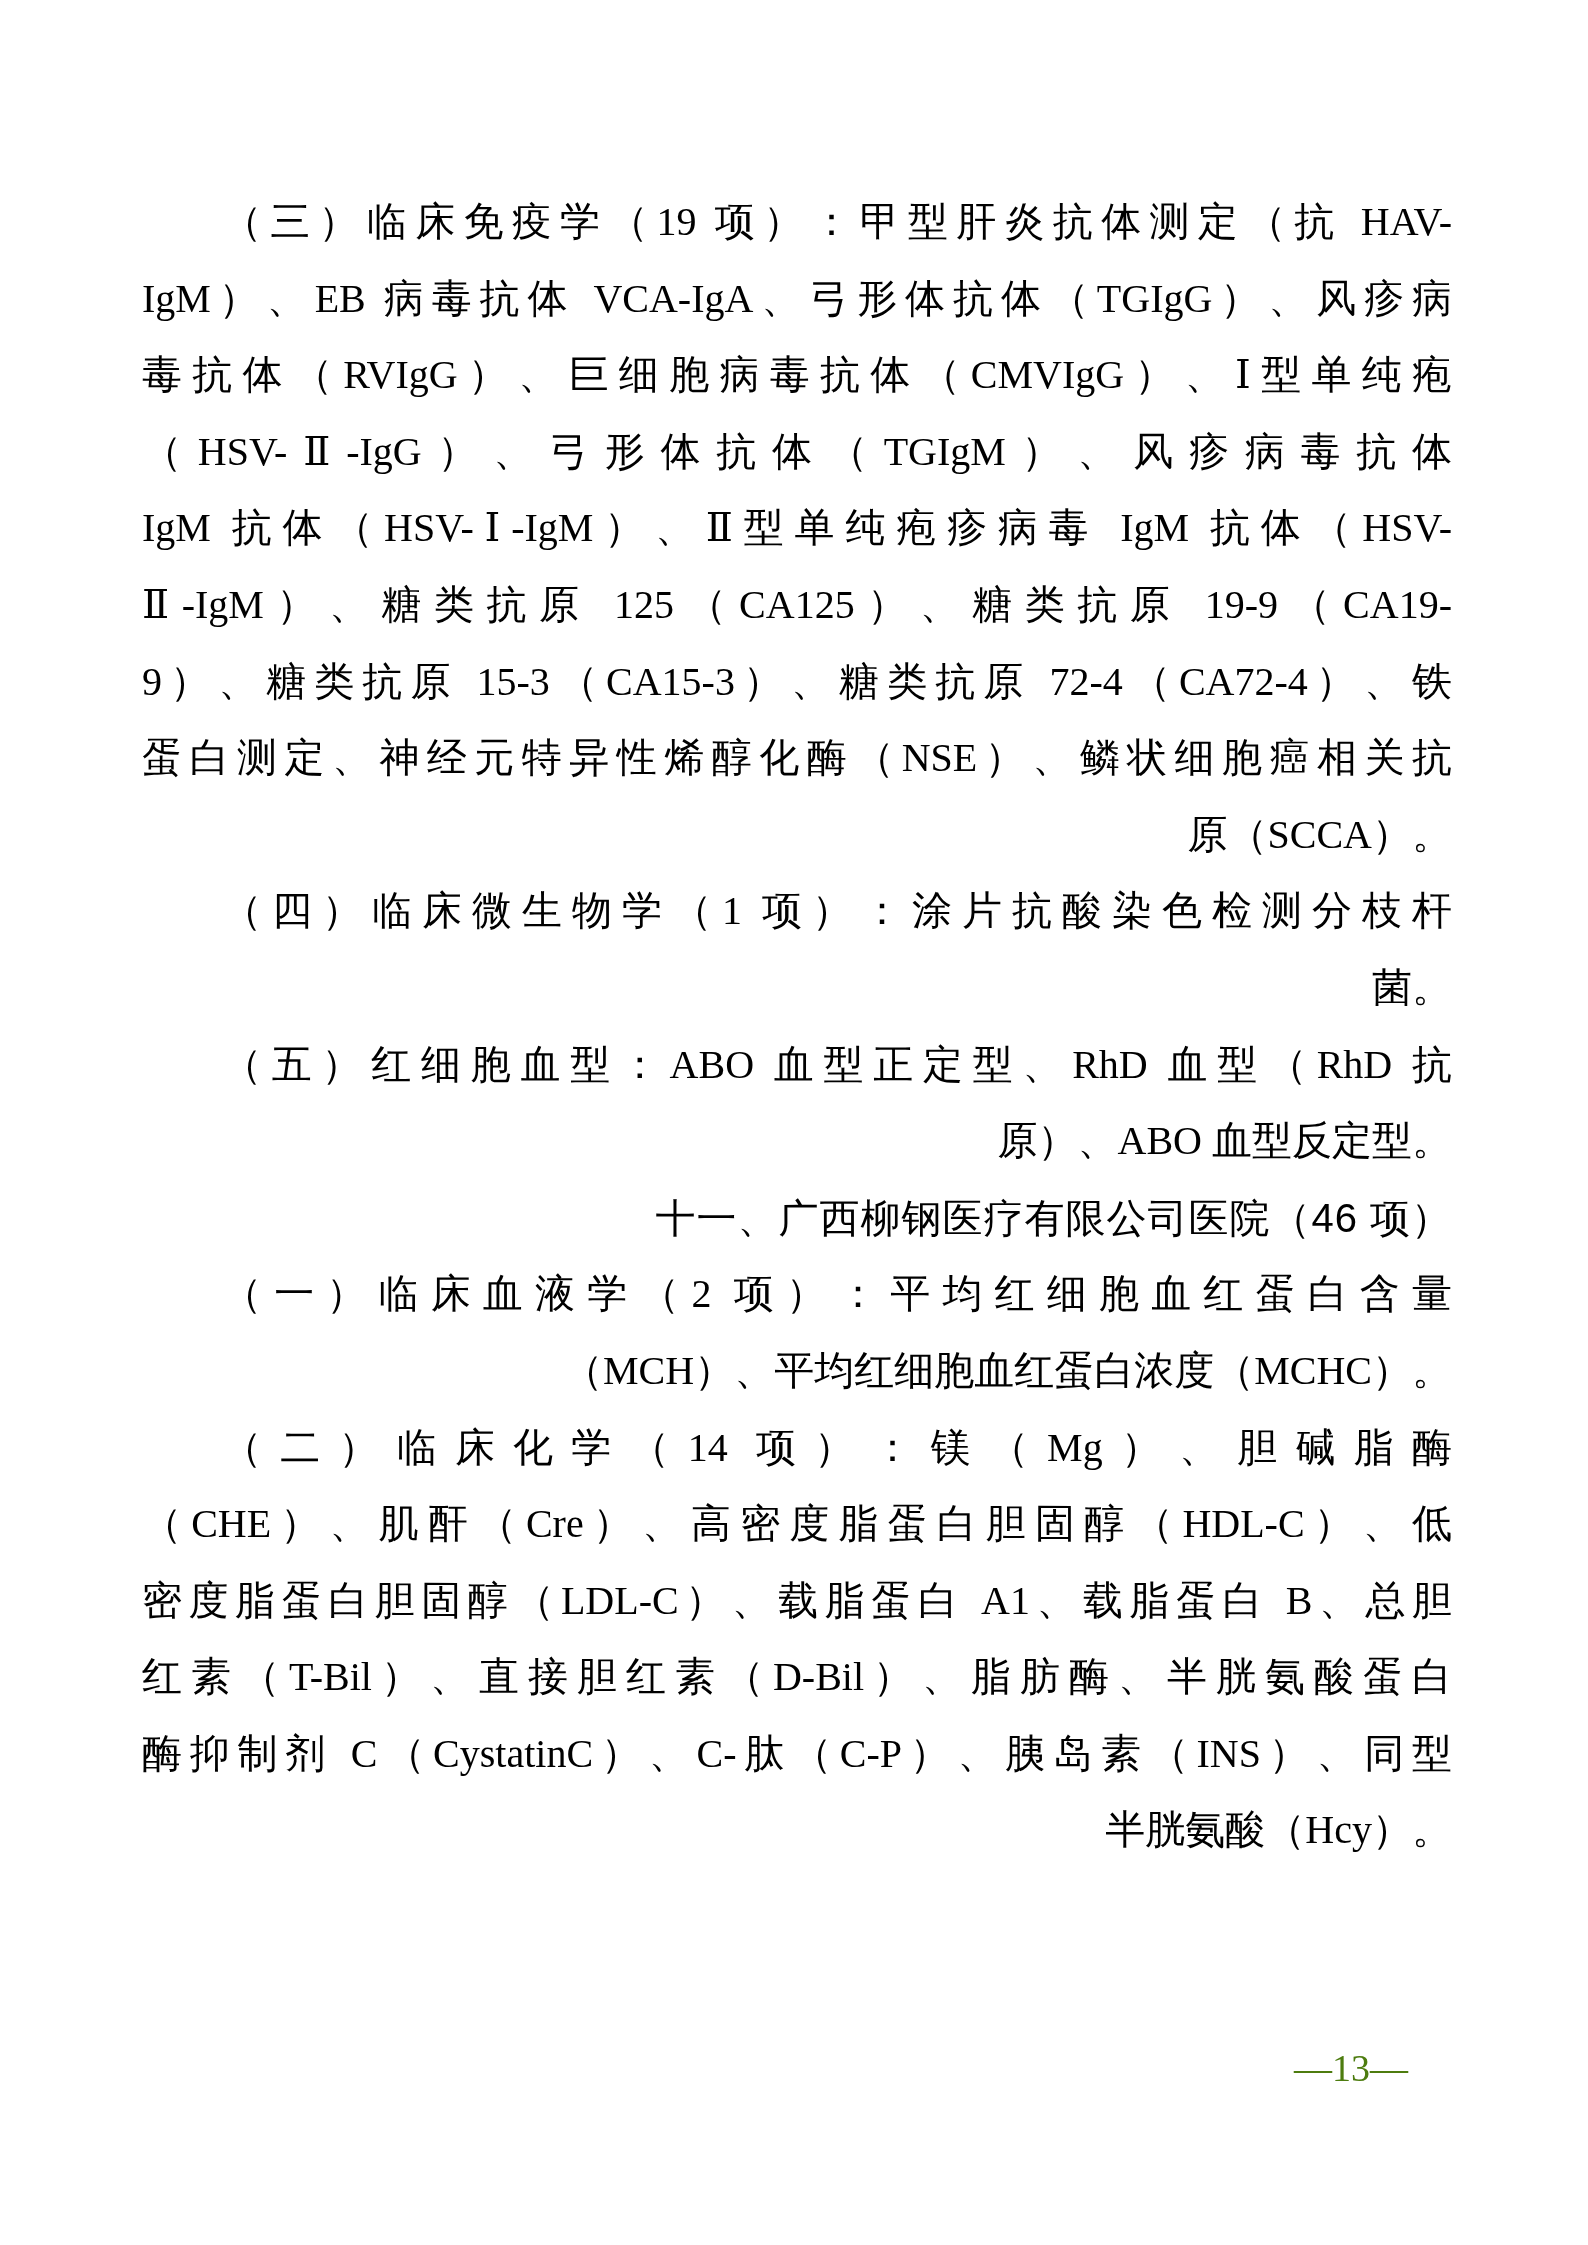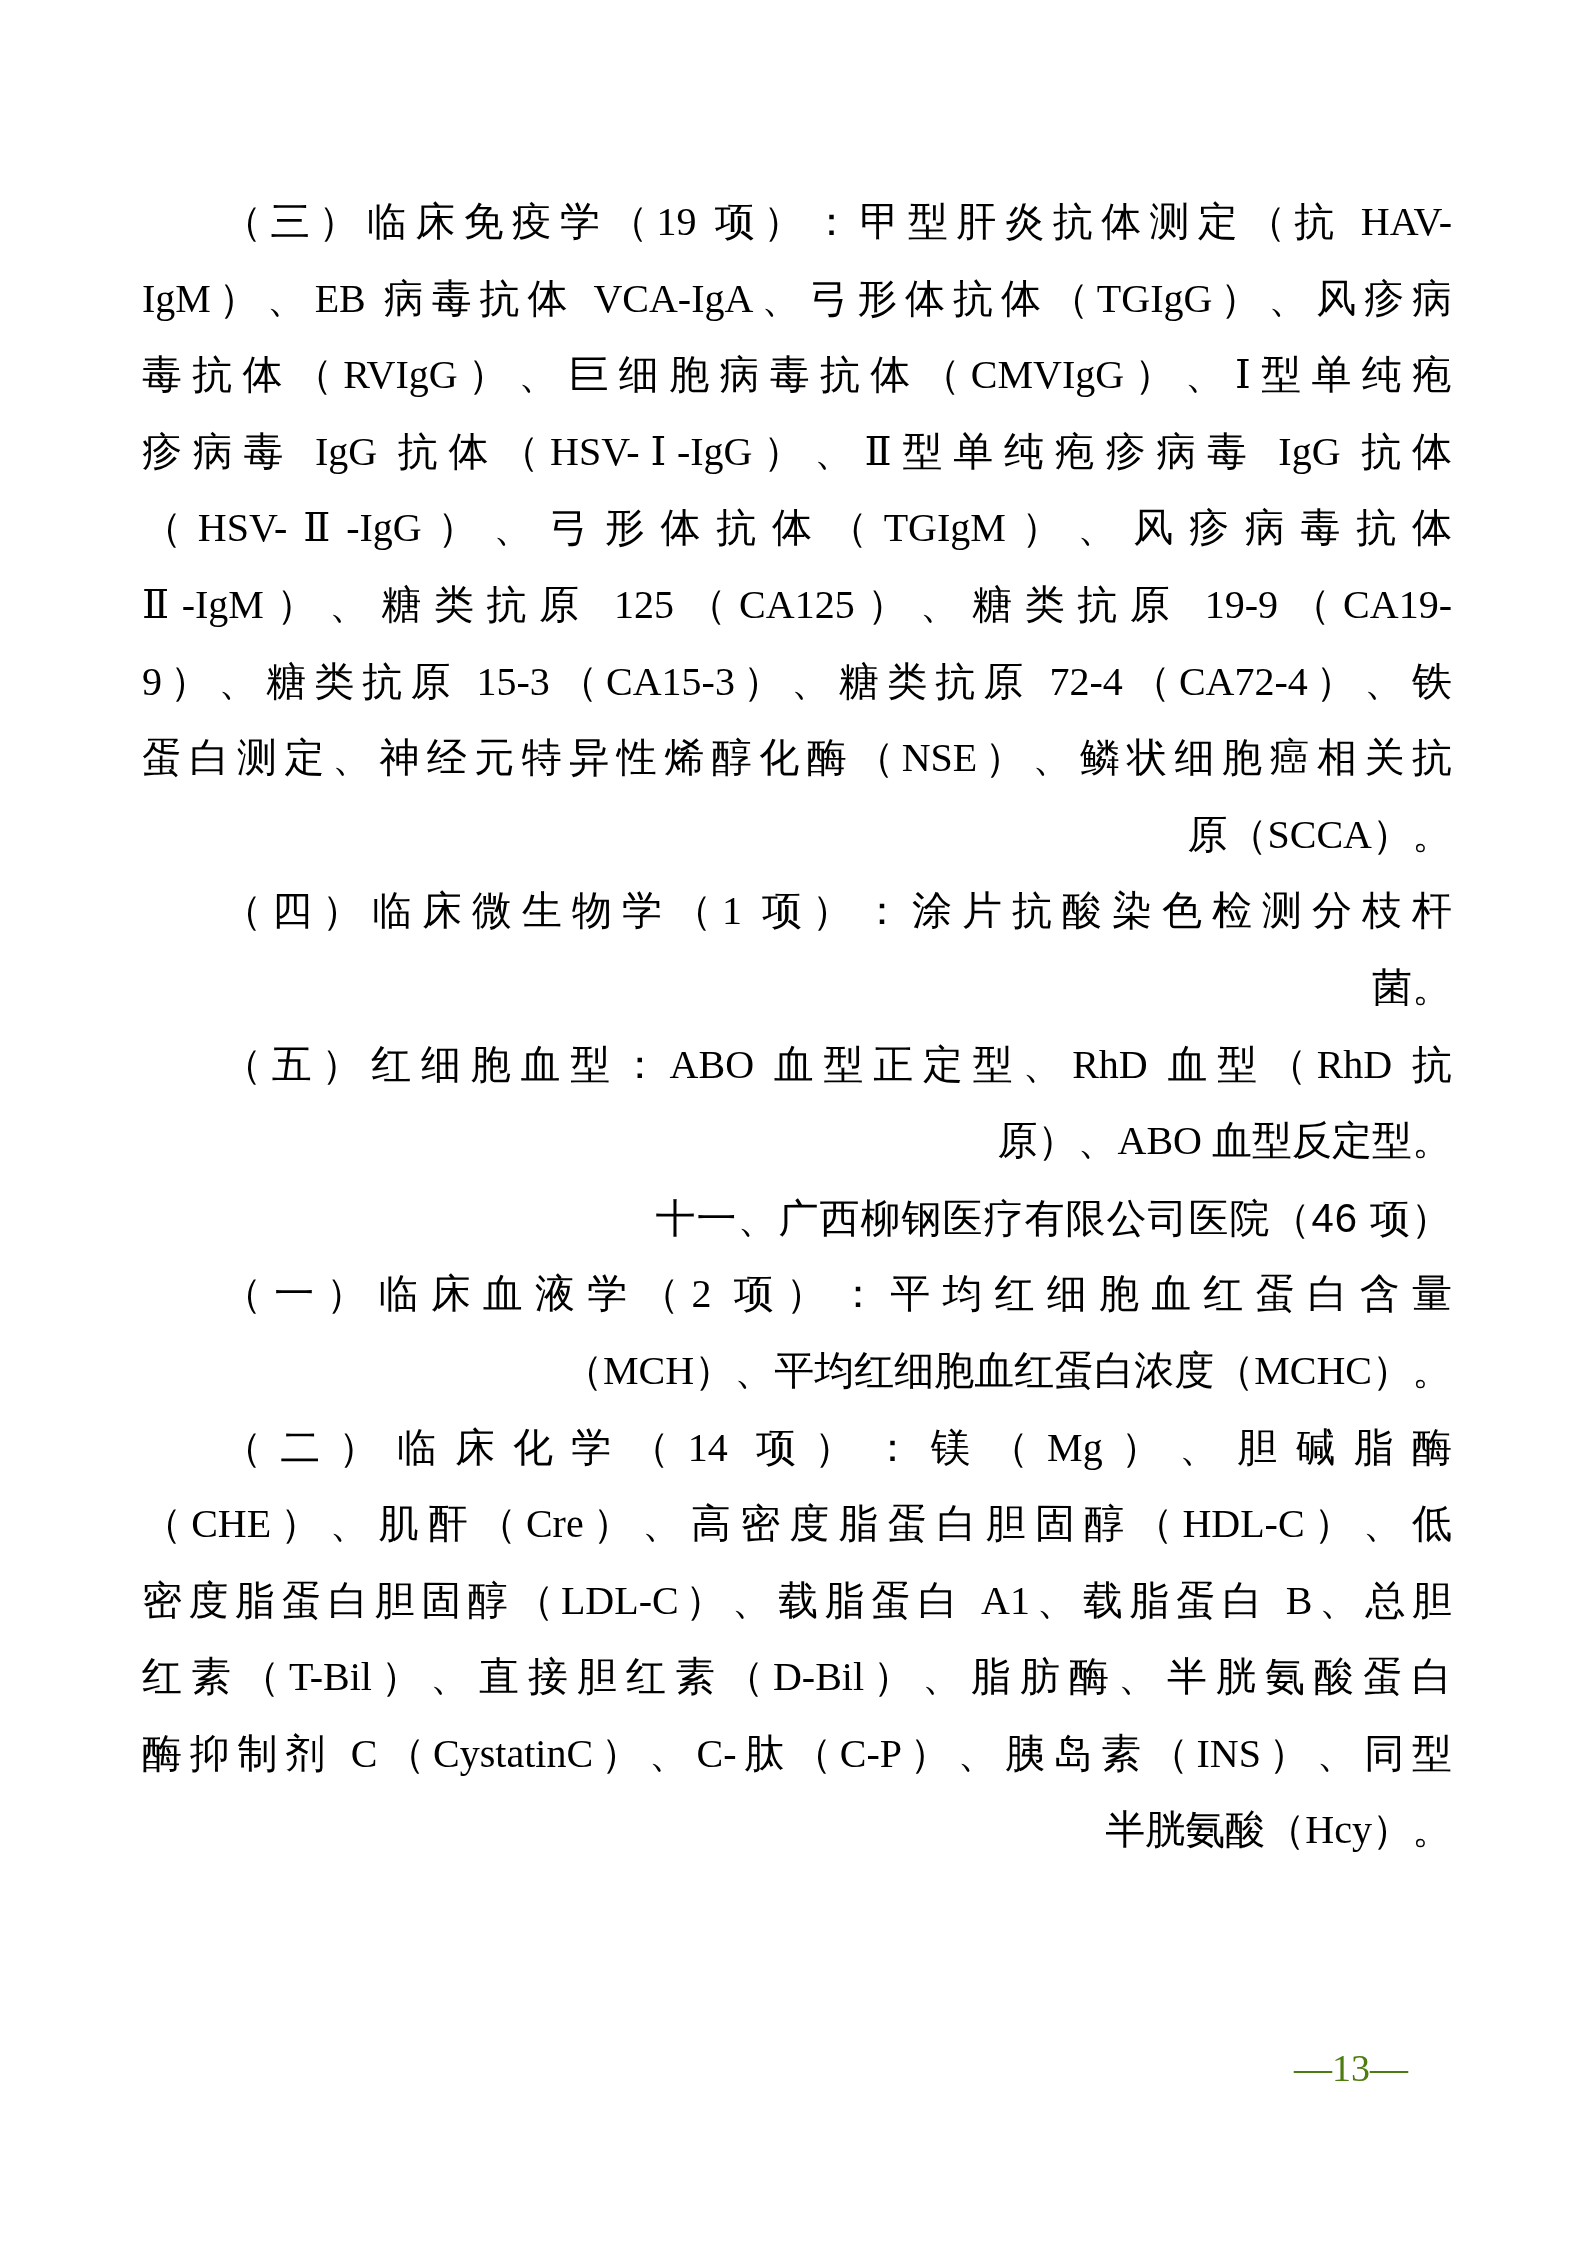--- a/index.html
+++ b/index.html
@@ -56,22 +56,22 @@
   }
 </style>
 </head>
 <body>
 
 <div class="page">
   <main class="body-text" id="lines-container">
       <div class="line justify indent">（三）临床免疫学（19 项）：甲型肝炎抗体测定（抗 HAV-</div>
       <div class="line justify">IgM）、EB 病毒抗体 VCA-IgA、弓形体抗体（TGIgG）、风疹病</div>
       <div class="line justify">毒抗体（RVIgG）、巨细胞病毒抗体（CMVIgG）、Ⅰ型单纯疱</div>
-      <div class="line justify">疹病毒 IgG 抗体（HSV-Ⅰ-IgG）、Ⅱ型单纯疱疹病毒 IgG 抗体</div>
       <div class="line justify">（HSV-Ⅱ-IgG）、弓形体抗体（TGIgM）、风疹病毒抗体</div>
+      <div class="line justify">IgM 抗体（HSV-Ⅰ-IgM）、Ⅱ型单纯疱疹病毒 IgM 抗体（HSV-</div>
       <div class="line justify">Ⅱ-IgM）、糖类抗原 125（CA125）、糖类抗原 19-9（CA19-</div>
       <div class="line justify">9）、糖类抗原 15-3（CA15-3）、糖类抗原 72-4（CA72-4）、铁</div>
       <div class="line justify">蛋白测定、神经元特异性烯醇化酶（NSE）、鳞状细胞癌相关抗</div>
       <div class="line">原（SCCA）。</div>
       <div class="line justify indent">（四）临床微生物学（1 项）：涂片抗酸染色检测分枝杆</div>
       <div class="line">菌。</div>
       <div class="line justify indent">（五）红细胞血型：ABO 血型正定型、RhD 血型（RhD 抗</div>
       <div class="line">原）、ABO 血型反定型。</div>
       <div class="line indent heading">十一、广西柳钢医疗有限公司医院（46 项）</div>
       <div class="line justify indent">（一）临床血液学（2 项）：平均红细胞血红蛋白含量</div>

